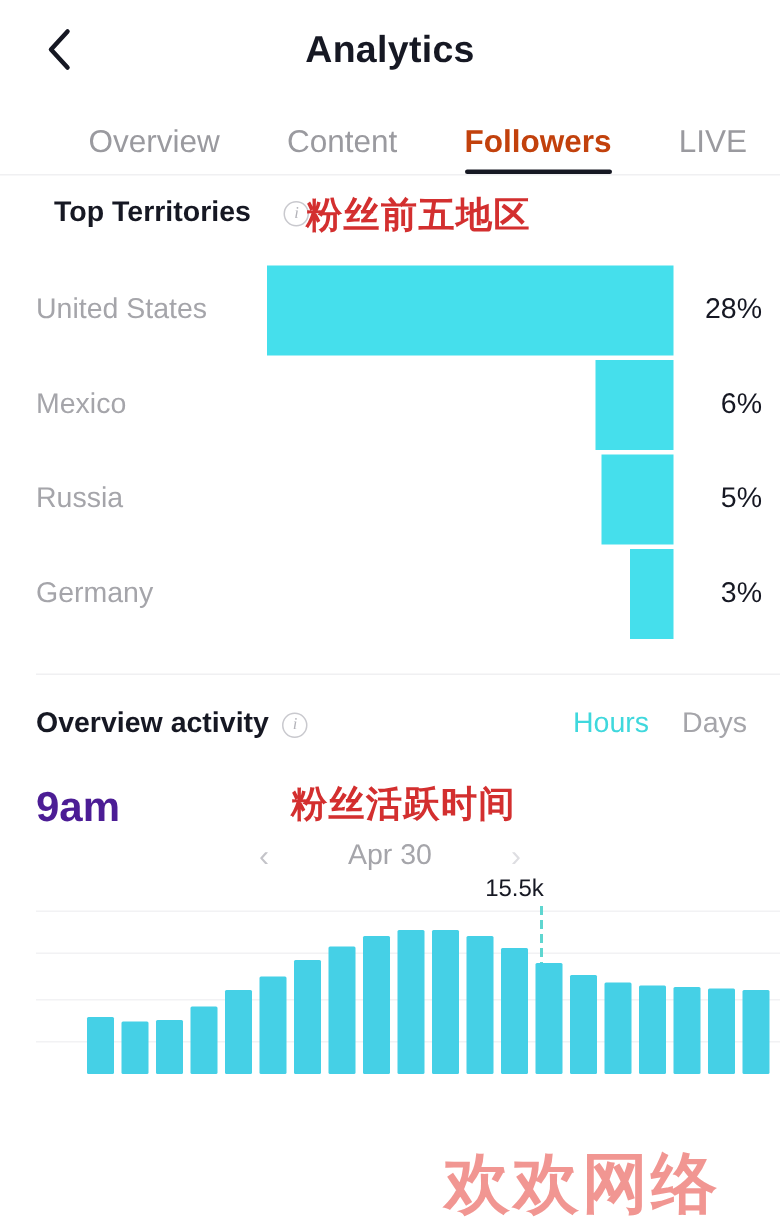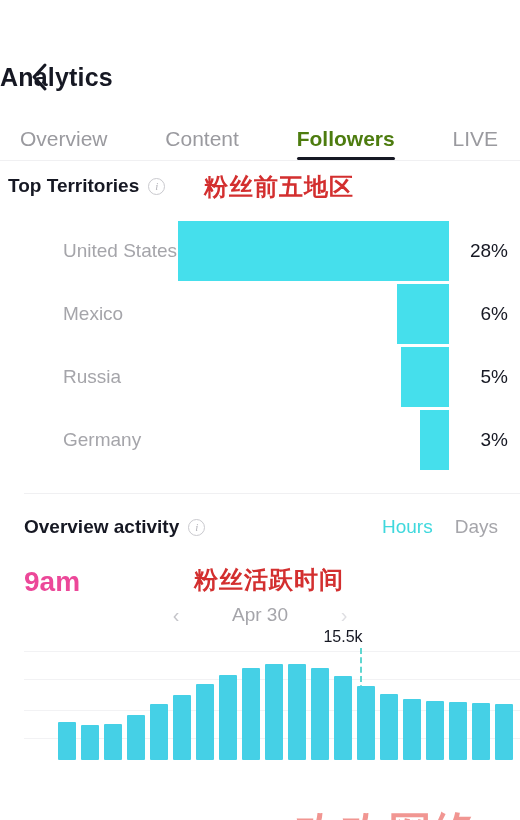--- a/index.html
+++ b/index.html
@@ -7,73 +7,74 @@
     width: 520px; height: 820px;
     background: #ffffff;
     font-family: "Liberation Sans", "DejaVu Sans", sans-serif;
     overflow: hidden;
   }
   .screen { position: relative; width: 520px; height: 820px; background:#fff; }
 
   
   .navbar {
     position: relative; height: 66px;
-    display: flex; align-items: center; justify-content: flex-start; margin-top: 44px;
+    display: flex; align-items: center; justify-content: center;
   }
   .back-btn {
     position: absolute; left: 18px; top: 50%; transform: translateY(-50%);
     width: 44px; height: 44px; display: flex; align-items: center; justify-content: center;
     cursor: pointer;
   }
   .back-btn svg { display:block; }
   .nav-title {
     font-size: 25px; font-weight: 700; color: #161823; letter-spacing: .2px;
   }
 
   
   .tabs {
     display: flex; align-items: flex-end; height: 50px;
     padding: 0 22px 0 20px; gap: 0;
     justify-content: space-between;
+    margin-left: 39px;
   }
   .tab {
     position: relative; font-size: 21px; color: #9a9a9f; font-weight: 400;
     padding-bottom: 9px; cursor: pointer; white-space: nowrap;
   }
-  .tab.active { color: #4d7c0f; font-weight: 700; }
+  .tab.active { color: #c2410c; font-weight: 700; }
   .tab.active::after {
     content: ""; position: absolute; left: 0; right: 0; bottom: 0;
     height: 3px; background: #161823; border-radius: 2px;
   }
   .tabs-rule {
     height: 1px; background: #f0f0f2; margin: 0 0 0 0;
   }
 
   
   .sec-head {
-    display: flex; align-items: center; gap: 9px;
-    padding: 14px 0 0 8px; position: relative;
+    display: flex; align-items: center; gap: 22px;
+    padding: 14px 0 0 36px; position: relative;
   }
   .sec-title { font-size: 19px; font-weight: 700; color: #161823; }
   .info-icon {
     width: 17px; height: 17px; border-radius: 50%;
     border: 1.4px solid #c9c9ce; color: #b4b4ba;
     font-size: 11px; font-style: italic; font-family: "Liberation Serif", serif;
     display: flex; align-items: center; justify-content: center;
     line-height: 1; cursor: pointer; flex: none;
   }
   .cn-note {
     color: #d32f2f; font-weight: 700; font-size: 24px;
     letter-spacing: 1px; white-space: nowrap;
     font-family: "DejaVu Sans", "Liberation Sans", sans-serif;
   }
   .note-terr { position: absolute; left: 204px; top: 10px; }
 
   
-  .terr-list { padding: 22px 0 0 0; margin-left: 39px; }
+  .terr-list { padding: 22px 0 0 0; }
   .terr-row {
     position: relative; height: 63px;
     display: flex; align-items: center;
   }
   .terr-name {
     position: absolute; left: 24px; top: 50%; transform: translateY(-50%);
     font-size: 19px; color: #a5a5aa; white-space: nowrap;
   }
   .terr-bar {
     position: absolute; right: 71px; top: 50%; transform: translateY(-50%);
@@ -93,21 +94,21 @@
     display: flex; align-items: center; padding: 22px 22px 0 24px;
   }
   .act-head .sec-title { font-size: 19px; }
   .act-spacer { flex: 1; }
   .toggle {
     font-size: 19px; cursor: pointer; color: #a5a5aa; margin-left: 22px;
   }
   .toggle.active { color: #3fd8dd; font-weight: 400; }
 
   .act-peak-row { position: relative; padding: 28px 0 0 24px; height: 58px; }
-  .peak-time { font-size: 28px; font-weight: 700; color: #ec4899; }
+  .peak-time { font-size: 28px; font-weight: 700; color: #4c1d95; }
   .note-act { position: absolute; left: 194px; top: 26px; }
 
   
   .date-nav {
     display: flex; align-items: center; justify-content: center;
     gap: 0; padding: 2px 0 0 0; height: 36px;
   }
   .date-arrow {
     width: 48px; text-align: center; color: #c4c4c9; font-size: 20px;
     cursor: pointer; user-select: none; line-height: 1;

